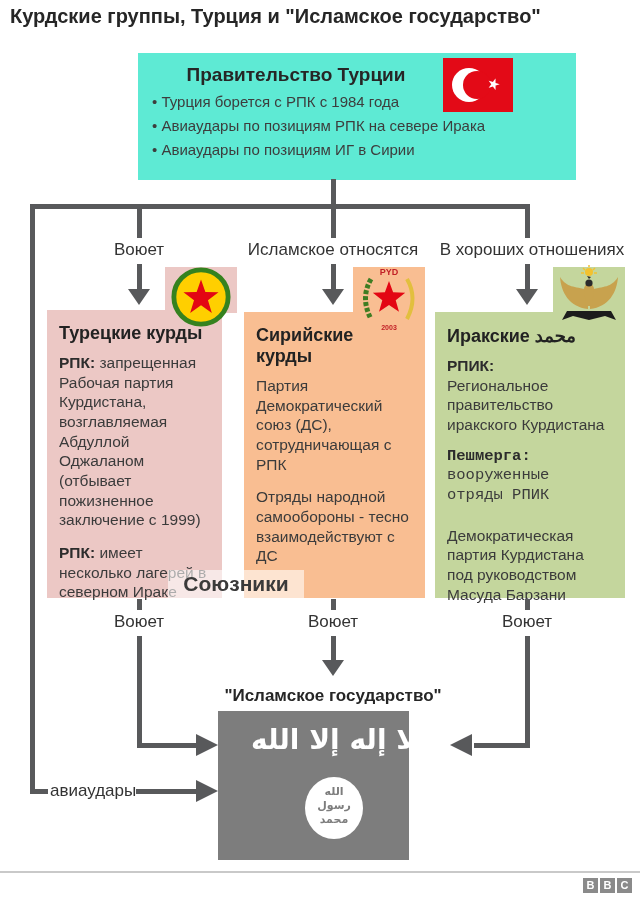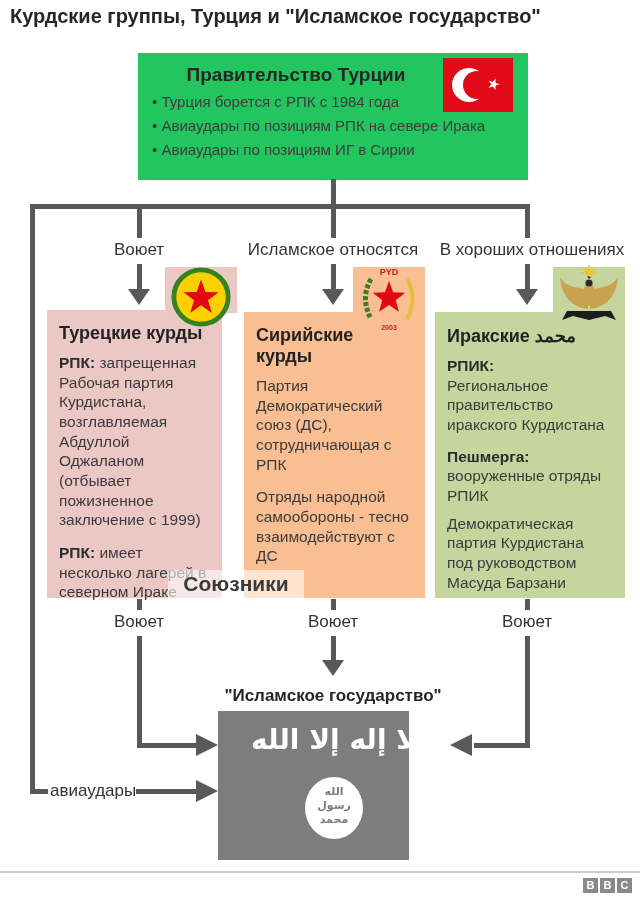--- a/index.html
+++ b/index.html
@@ -15,21 +15,21 @@
     border-top:11px solid transparent; border-bottom:11px solid transparent;
     border-left:22px solid #58595b; }
   .arrow-left { position:absolute; width:0; height:0;
     border-top:11px solid transparent; border-bottom:11px solid transparent;
     border-right:22px solid #58595b; }
 
   .page-title { position:absolute; left:10px; top:5px; width:620px;
     font-size:20px; font-weight:bold; color:#262626; }
 
   .gov-box { position:absolute; left:138px; top:53px; width:390px; height:127px;
-    background:#22c55e; }
+    background:#5eead4;padding-left:48px; }
   .gov-title { position:absolute; left:0; top:11px; width:316px; text-align:center;
     font-size:19px; font-weight:bold; color:#262626; }
   .gov-bullets { position:absolute; left:14px; top:40px; width:368px; }
   .gov-bullets .bullet-row { font-size:15px; color:#3d3d3d; margin-bottom:7px; }
   .gov-bullets .bullet-row::before { content:"•  "; }
 
   .flag-tr { position:absolute; left:305px; top:5px; width:70px; height:54px;
     background:#e30a17; }
   .flag-tr .c1 { position:absolute; left:9px; top:10px; width:34px; height:34px;
     border-radius:50%; background:#ffffff; }
@@ -127,21 +127,21 @@
 
   <div class="group-box" style="left:244px; top:312px; width:181px; height:286px; background:#f9be92;">
     <h2>Сирийские курды</h2>
     <p>Партия Демократический союз (ДС), сотрудничающая с РПК</p>
     <p>Отряды народной самообороны - тесно взаимодействуют с ДС</p>
   </div>
 
   <div class="group-box iraqi-box" style="left:435px; top:312px; width:190px; height:286px; background:#c4d69d;">
     <h2>Иракские محمد</h2>
     <p style="margin-bottom:12px;"><span class="lead">РПИК:</span><span>Региональное правительство иракского Курдистана</span></p>
-    <p style="margin-bottom:8px;"><span class="lead">Пешмерга:</span><span>вооруженные отряды РПИК</span></p>
+    <p style="margin-bottom:20px;font-family:Liberation Mono, monospace;"><span class="lead">Пешмерга:</span><span>вооруженные отряды РПИК</span></p>
     <p>Демократическая партия Курдистана под руководством Масуда Барзани</p>
   </div>
 
   <svg style="left:170px; top:266px; z-index:4;" width="62" height="62" viewBox="0 0 64 64">
     <circle cx="32" cy="32" r="28" fill="#ffcf00" stroke="#35821f" stroke-width="5"></circle>
     <polygon points="32,14 36.5,26.9 50.1,27.1 39.2,35.3 43.2,48.4 32,40.6 20.8,48.4 24.8,35.3 13.9,27.1 27.5,26.9" fill="#e30613"></polygon>
   </svg>
 
   <svg style="left:356px; top:264px; z-index:4;" width="66" height="68" viewBox="0 0 66 68">
     <text x="33" y="11" font-size="9" font-weight="bold" fill="#c22127" text-anchor="middle">PYD</text>

